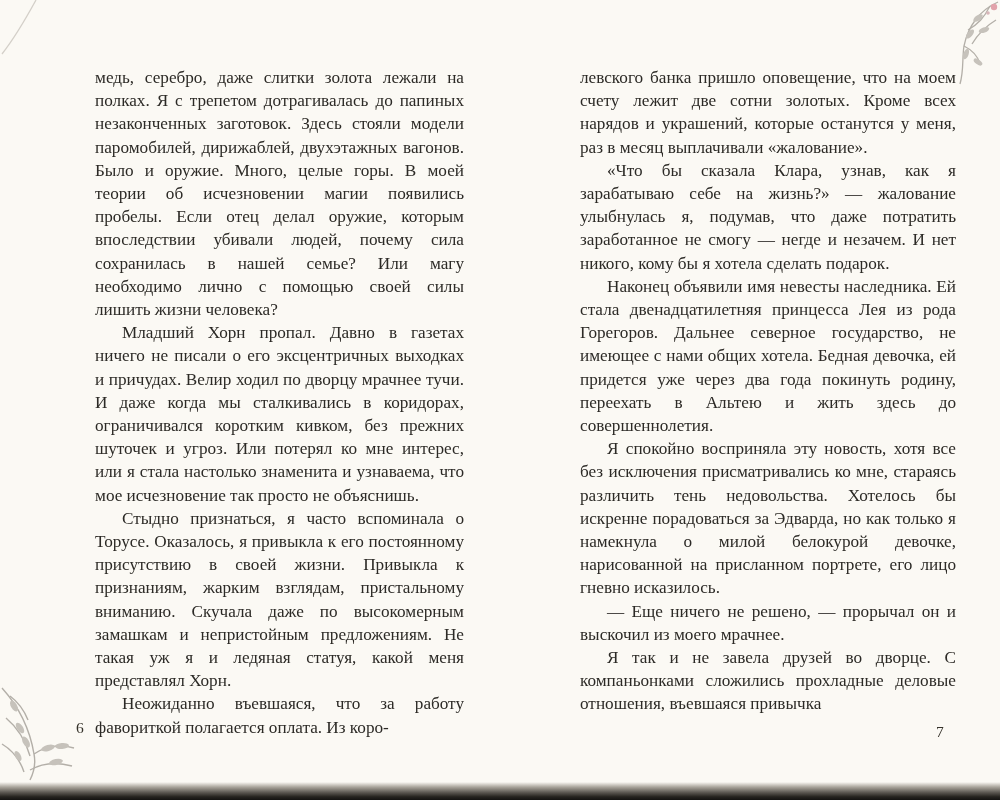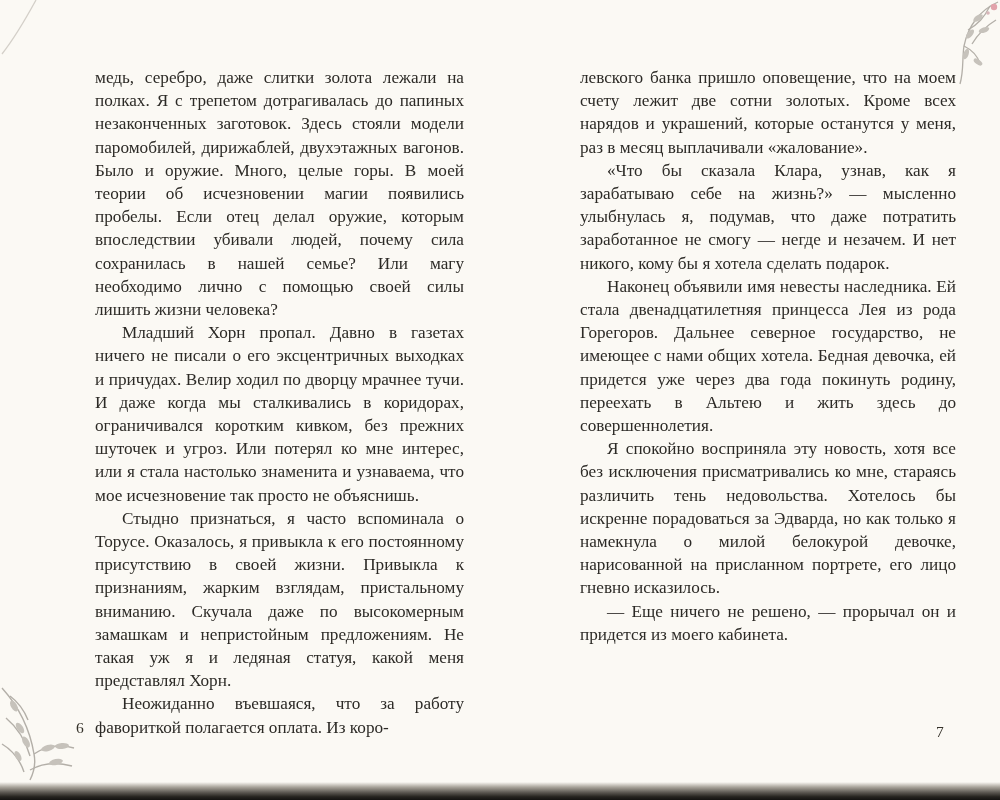--- a/index.html
+++ b/index.html
@@ -95,24 +95,25 @@
 
   <div id="left-text" class="page-text">
       <p class="para">медь, серебро, даже слитки золота лежали на полках. Я с трепетом дотрагивалась до папиных незаконченных заготовок. Здесь стояли модели паромобилей, дирижаблей, двухэтажных вагонов. Было и оружие. Много, целые горы. В моей теории об исчезновении магии появились пробелы. Если отец делал оружие, которым впоследствии убивали людей, почему сила сохранилась в нашей семье? Или магу необходимо лично с помощью своей силы лишить жизни человека?</p>
       <p class="para indent">Младший Хорн пропал. Давно в газетах ничего не писали о его эксцентричных выходках и причудах. Велир ходил по дворцу мрачнее тучи. И даже когда мы сталкивались в коридорах, ограничивался коротким кивком, без прежних шуточек и угроз. Или потерял ко мне интерес, или я стала настолько знаменита и узнаваема, что мое исчезновение так просто не объяснишь.</p>
       <p class="para indent">Стыдно признаться, я часто вспоминала о Торусе. Оказалось, я привыкла к его постоянному присутствию в своей жизни. Привыкла к признаниям, жарким взглядам, пристальному вниманию. Скучала даже по высокомерным замашкам и непристойным предложениям. Не такая уж я и ледяная статуя, какой меня представлял Хорн.</p>
       <p class="para indent">Неожиданно въевшаяся, что за работу фавориткой полагается оплата. Из коро-</p>
     </div>
 
   <div id="right-text" class="page-text">
       <p class="para">левского банка пришло оповещение, что на моем счету лежит две сотни золотых. Кроме всех нарядов и украшений, которые останутся у меня, раз в месяц выплачивали «жалование».</p>
-      <p class="para indent">«Что бы сказала Клара, узнав, как я зарабатываю себе на жизнь?» — мысленно улыбнулась я, подумав, что даже потратить заработанное не смогу — негде и незачем. И нет никого, кому бы я хотела сделать подарок.</p>
+      <p class="para indent">«Что бы сказала Клара, узнав, как я зарабатываю себе на жизнь?» — жалование улыбнулась я, подумав, что даже потратить заработанное не смогу — негде и незачем. И нет никого, кому бы я хотела сделать подарок.</p>
       <p class="para indent">Наконец объявили имя невесты наследника. Ей стала двенадцатилетняя принцесса Лея из рода Горегоров. Дальнее северное государство, не имеющее с нами общих хотела. Бедная девочка, ей придется уже через два года покинуть родину, переехать в Альтею и жить здесь до совершеннолетия.</p>
       <p class="para indent">Я спокойно восприняла эту новость, хотя все без исключения присматривались ко мне, стараясь различить тень недовольства. Хотелось бы искренне порадоваться за Эдварда, но как только я намекнула о милой белокурой девочке, нарисованной на присланном портрете, его лицо гневно исказилось.</p>
-      <p class="para indent">— Еще ничего не решено, — прорычал он и придется из моего кабинета.</p>
+      <p class="para indent">— Еще ничего не решено, — прорычал он и выскочил из моего мрачнее.</p>
+      <p class="para indent">Я так и не завела друзей во дворце. С компаньонками сложились прохладные деловые отношения, въевшаяся привычка</p>
     </div>
 
   <span id="page-number-left" class="page-number">6</span>
 
   <span id="page-number-right" class="page-number">7</span>
 
   <div id="book-edge"></div>
 
 </div>
 

